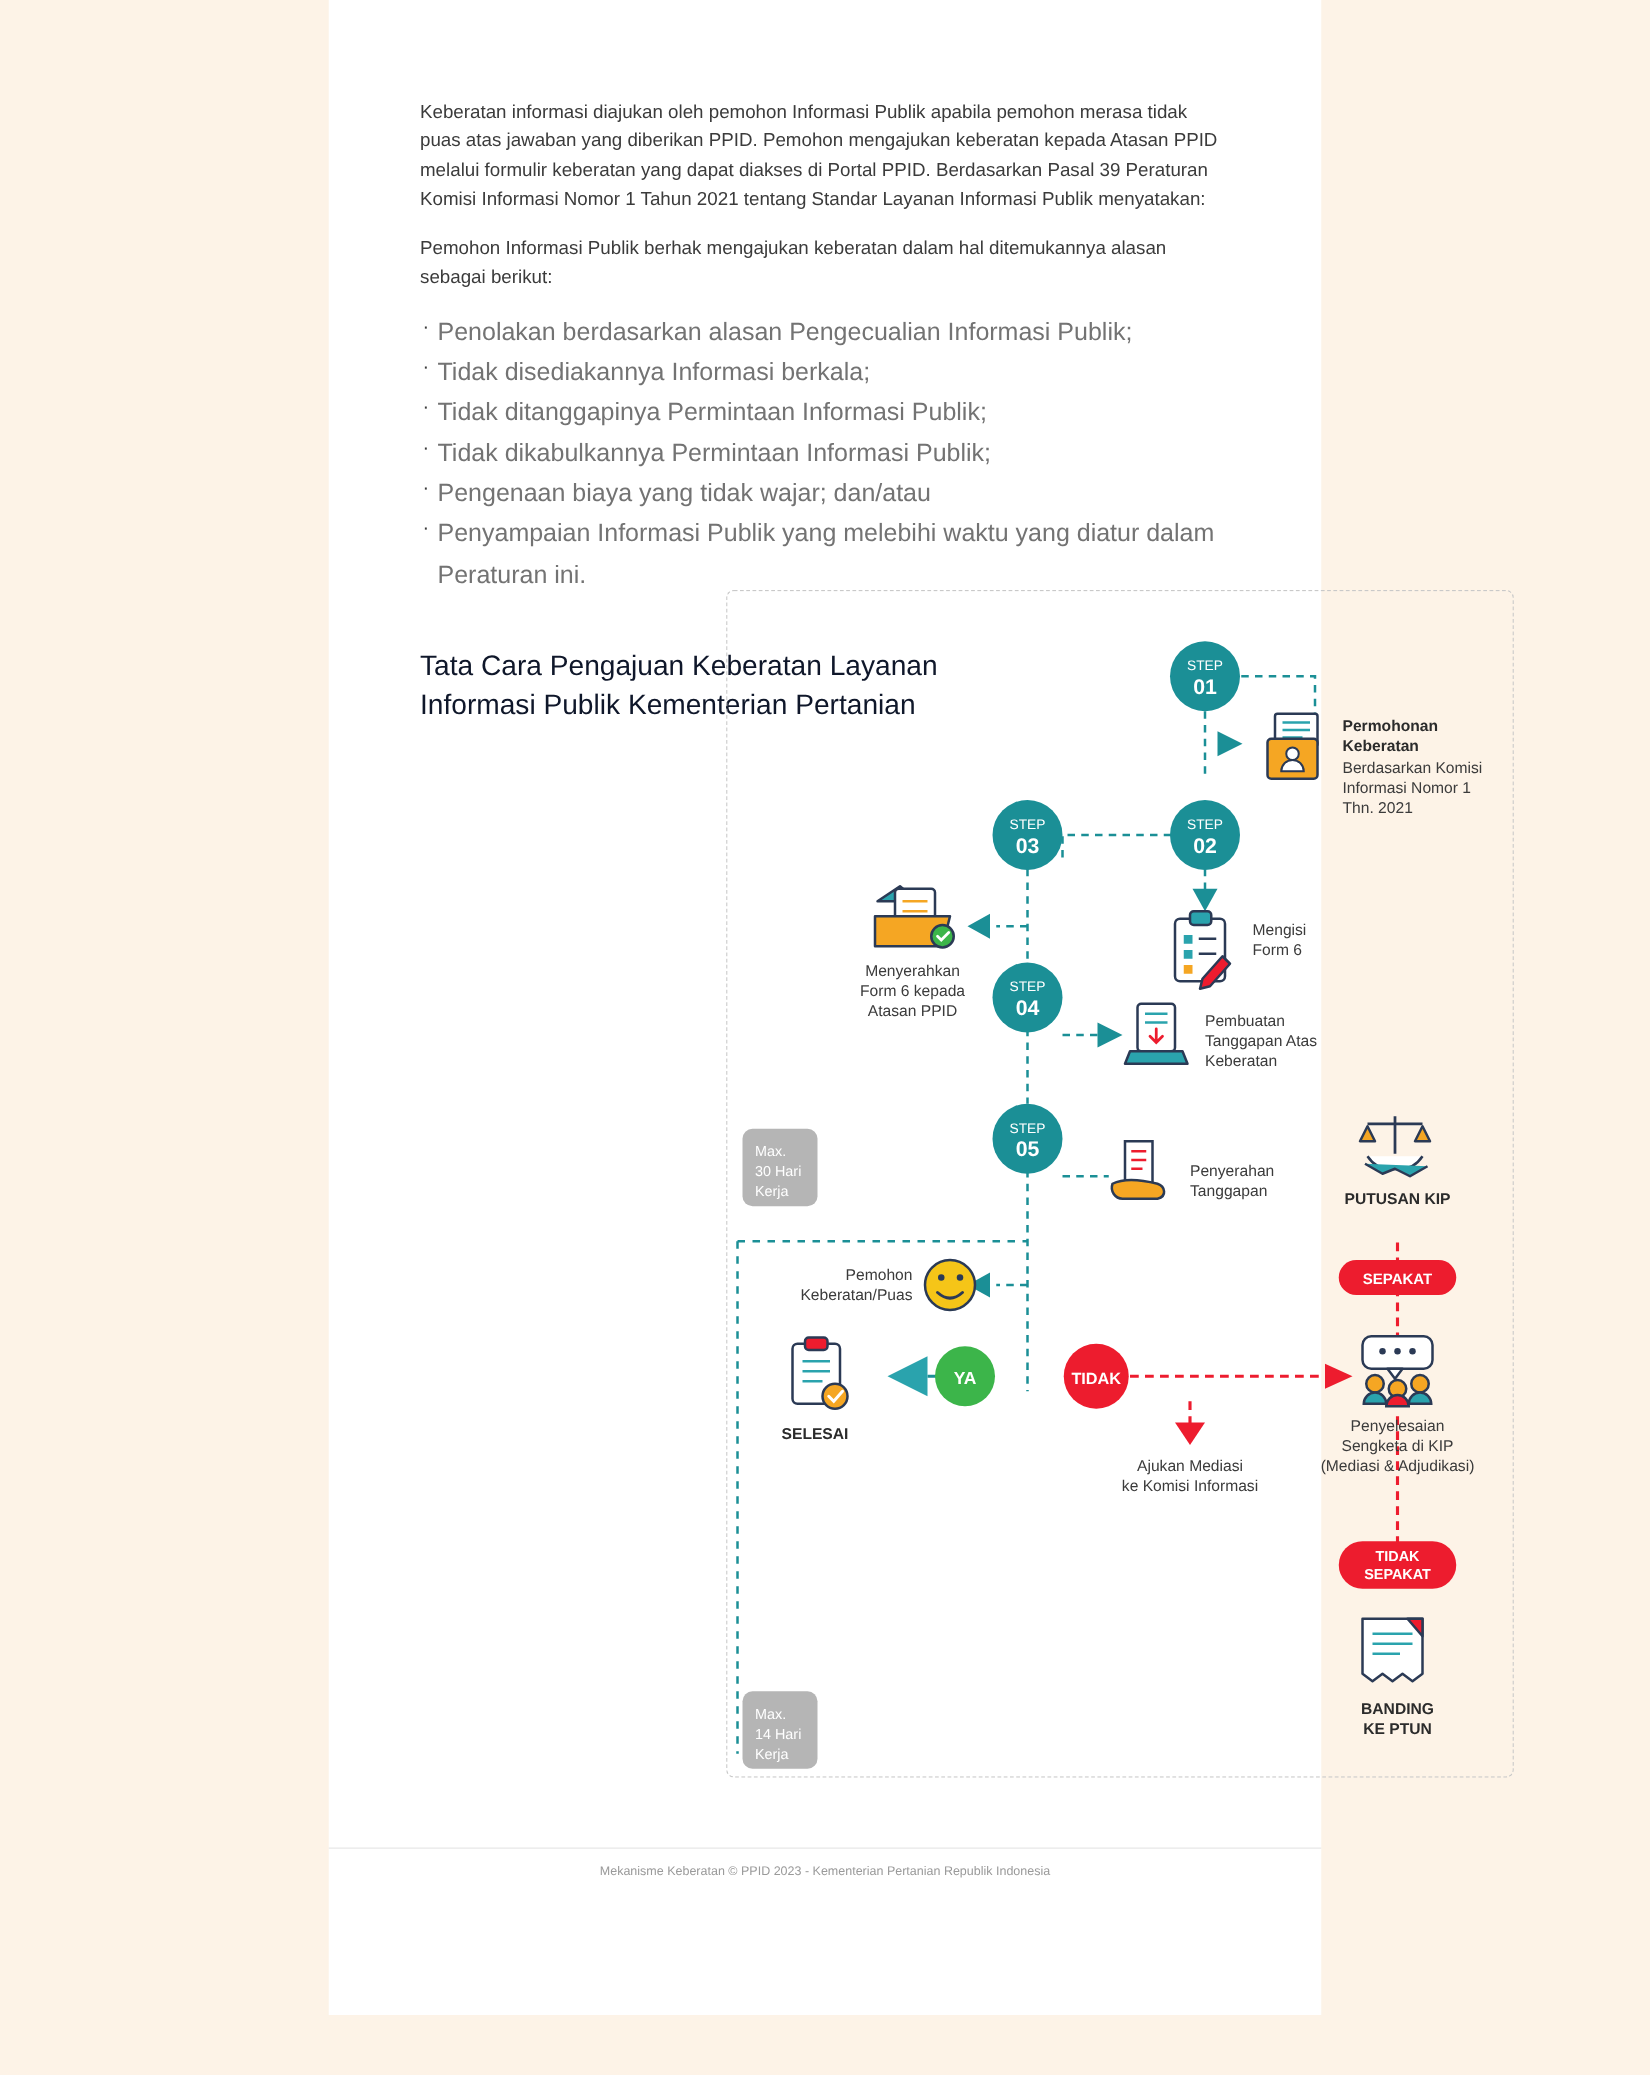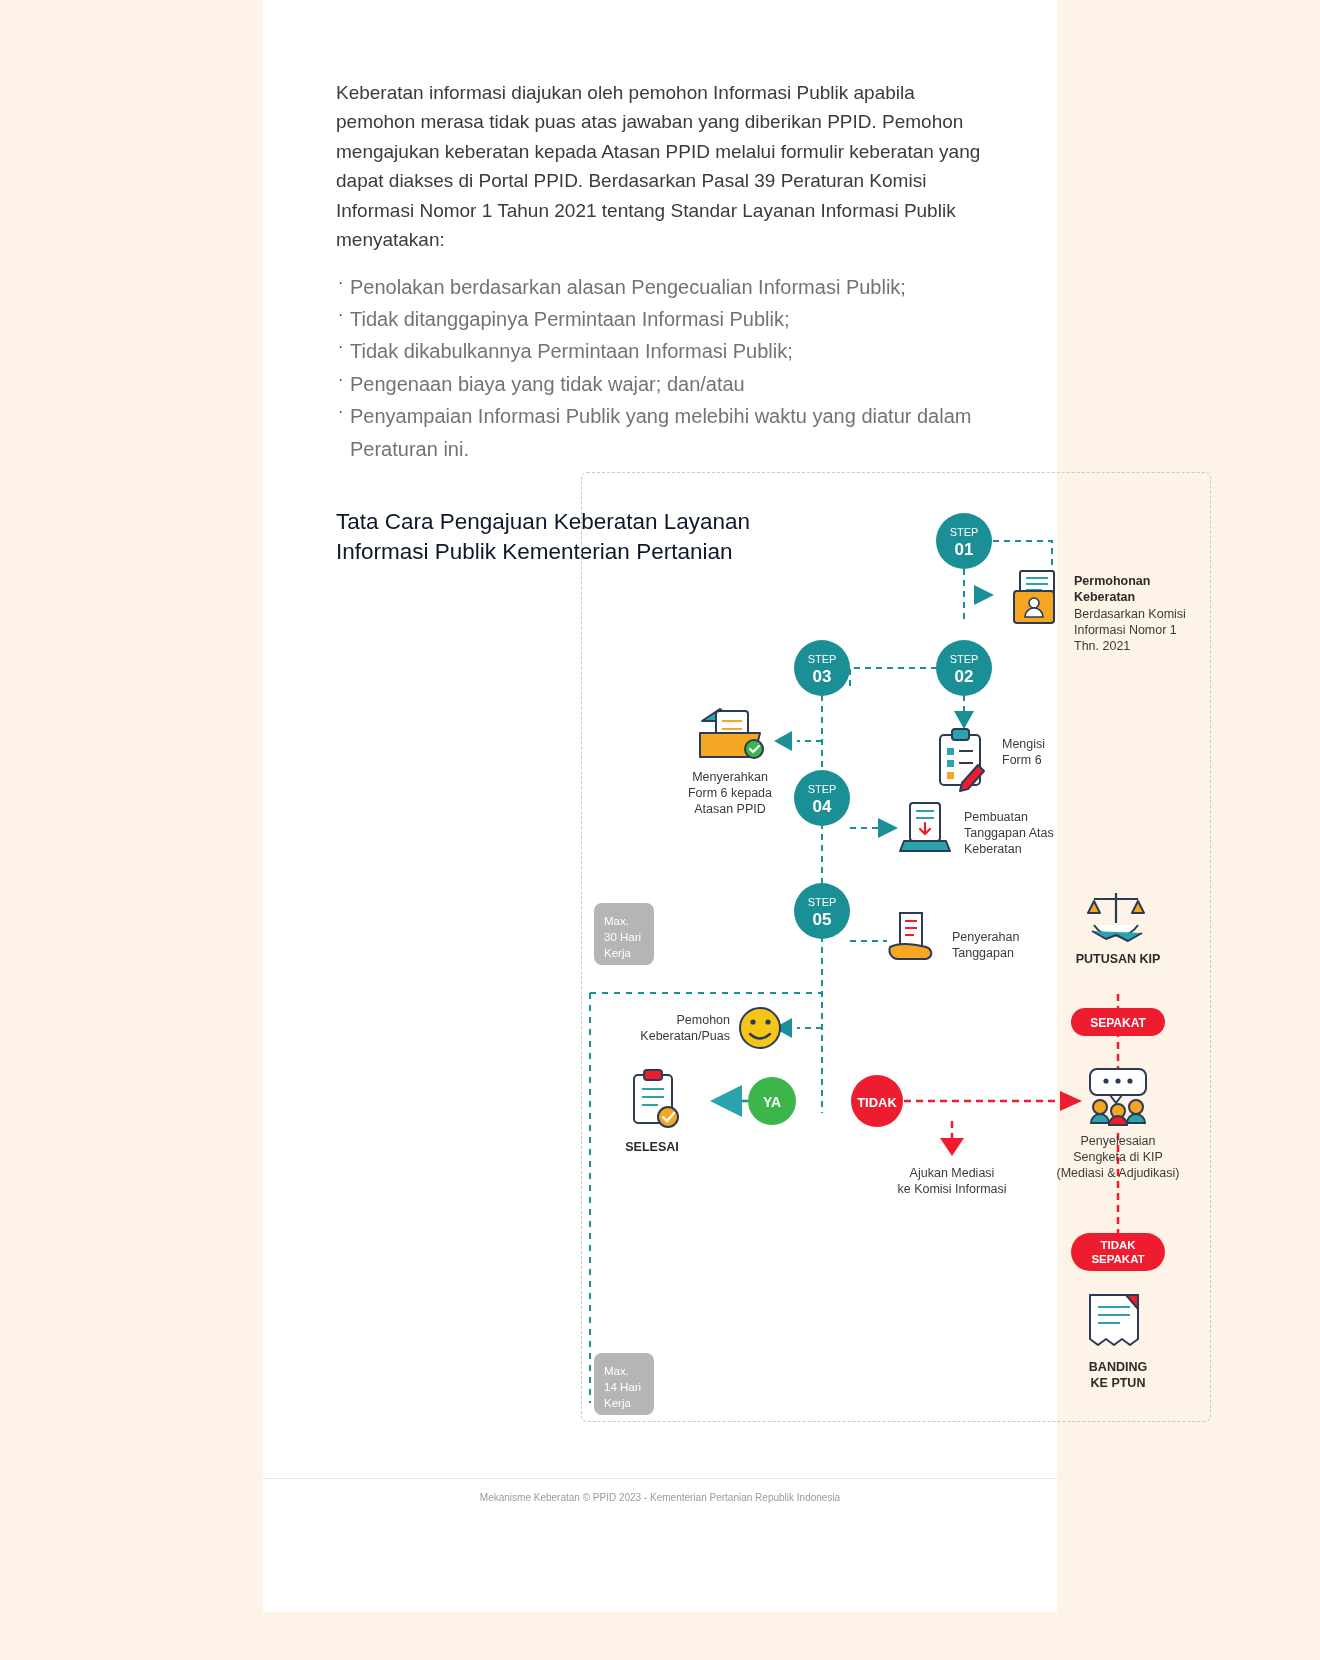--- a/index.html
+++ b/index.html
@@ -23,21 +23,21 @@
     height: 1612px;
     background: #ffffff;
   }
   .content {
     position: absolute;
     left: 73px;
     top: 78px;
     width: 650px;
   }
   p.para {
-    font-size: 19px;
+    font-size: 15px;
     line-height: 1.55;
     color: #3b3b3b;
     margin: 0 0 16px 0;
   }
   ul.reasons {
     list-style: none;
     margin: 6px 0 0 0;
     padding: 0;
   }
   ul.reasons li {
@@ -95,22 +95,24 @@
   }
 </style>
 </head>
 <body>
 
 <div class="page-wrap">
   <div class="sheet">
 
     <div class="content">
       <p class="para">Keberatan informasi diajukan oleh pemohon Informasi Publik apabila pemohon merasa tidak puas atas jawaban yang diberikan PPID. Pemohon mengajukan keberatan kepada Atasan PPID melalui formulir keberatan yang dapat diakses di Portal PPID. Berdasarkan Pasal 39 Peraturan Komisi Informasi Nomor 1 Tahun 2021 tentang Standar Layanan Informasi Publik menyatakan:</p>
+      <p class="para">Pemohon Informasi Publik berhak mengajukan keberatan dalam hal ditemukannya alasan sebagai berikut:</p>
       <ul class="reasons">
         <li>Penolakan berdasarkan alasan Pengecualian Informasi Publik;</li>
+        <li>Tidak disediakannya Informasi berkala;</li>
         <li>Tidak ditanggapinya Permintaan Informasi Publik;</li>
         <li>Tidak dikabulkannya Permintaan Informasi Publik;</li>
         <li>Pengenaan biaya yang tidak wajar; dan/atau</li>
         <li>Penyampaian Informasi Publik yang melebihi waktu yang diatur dalam Peraturan ini.</li>
       </ul>
       <h1 class="section-title">
         <span>Tata Cara Pengajuan Keberatan Layanan</span><br>
         <span>Informasi Publik Kementerian Pertanian</span>
       </h1>
     </div>

